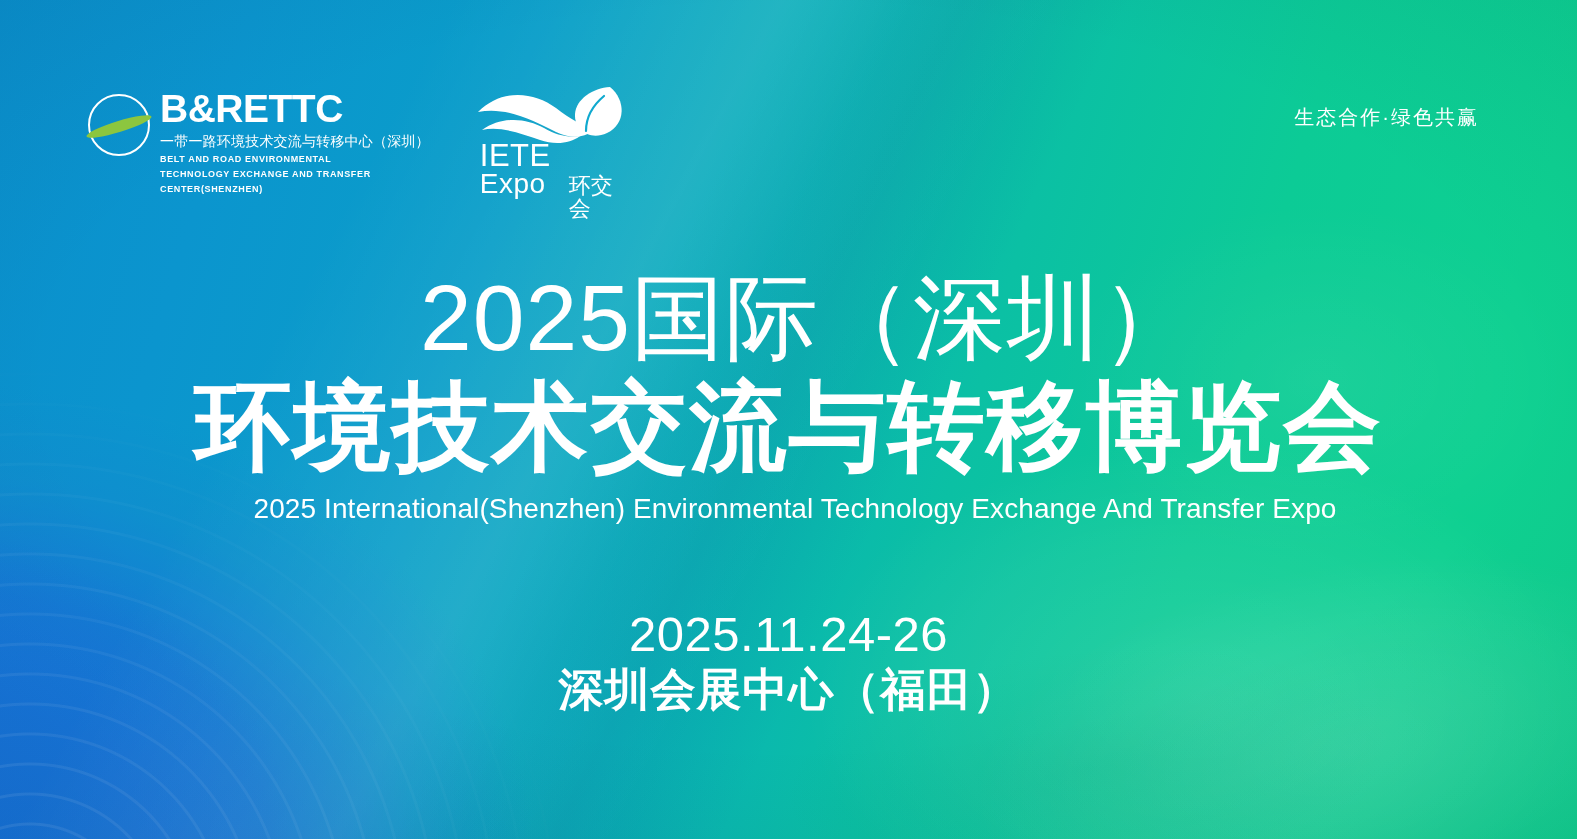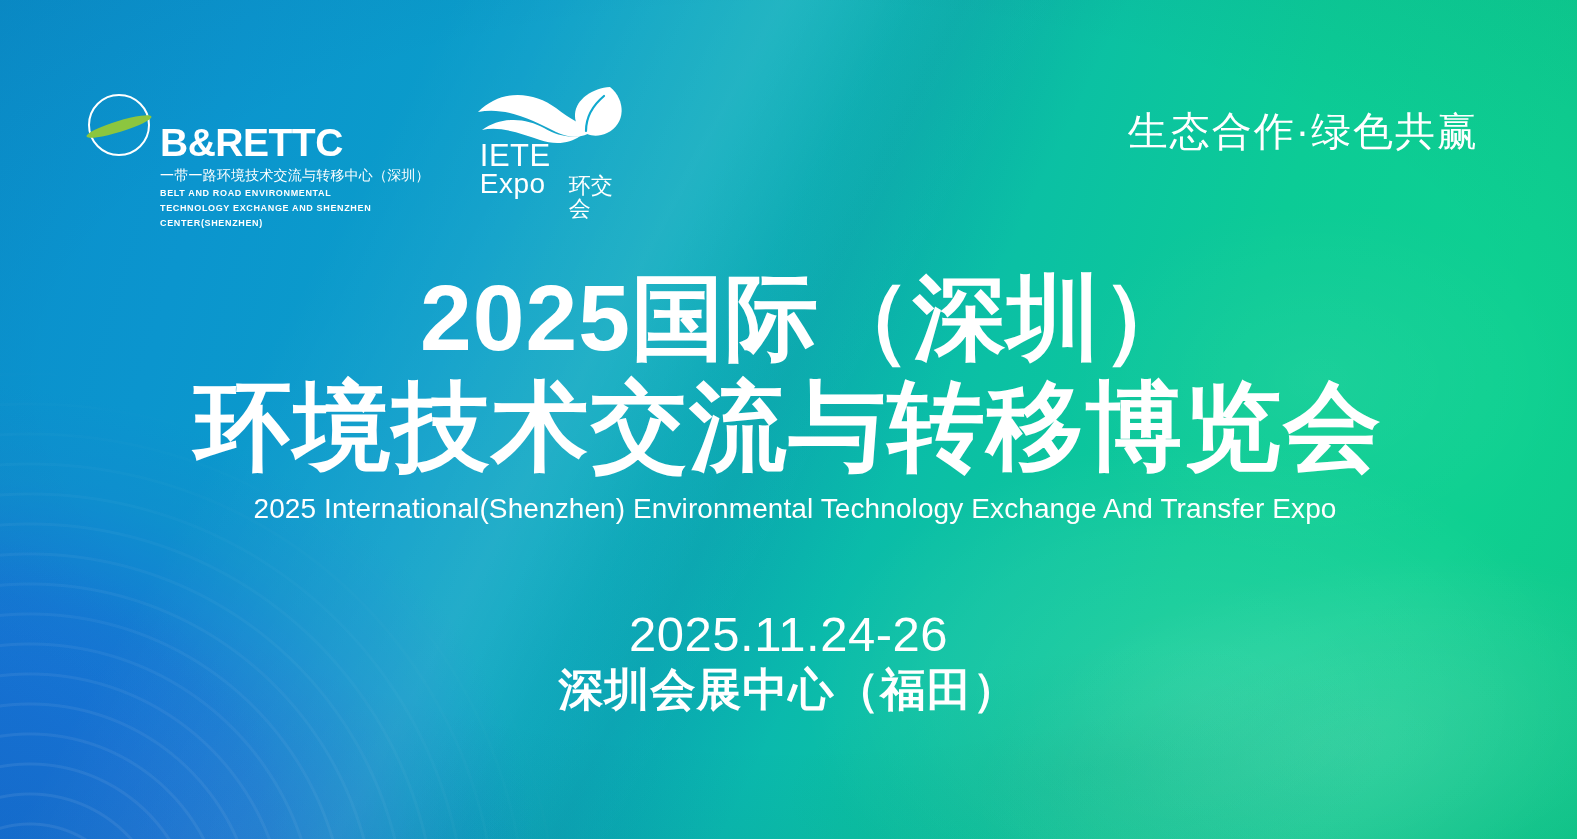--- a/index.html
+++ b/index.html
@@ -82,41 +82,41 @@
   
   .header{position:absolute;left:0;top:0;width:100%;height:210px;}
   .logos{position:absolute;left:88px;top:88px;display:flex;align-items:flex-start;}
 
   .brettc{display:flex;align-items:flex-start;}
   .globe{position:relative;width:62px;height:62px;margin-top:6px;margin-right:10px;flex:none;}
   .globe .ring{position:absolute;inset:0;border:2.5px solid #fff;border-radius:50%;}
   .globe .band{position:absolute;left:-3px;top:27px;width:68px;height:11px;
      background:#8cc63f;border-radius:50%;transform:rotate(-17deg);
      box-shadow:0 0 0 0 rgba(0,0,0,0);}
-  .brettc-txt{padding-top:2px;margin-top:34px;}
+  .brettc-txt{padding-top:2px;}
   .brettc-title{color:#fff;font-weight:bold;font-size:39px;letter-spacing:-.5px;line-height:.98;}
   .brettc-cn{color:#fff;font-size:14px;letter-spacing:.2px;margin-top:5px;white-space:nowrap;}
   .brettc-en{color:#fff;font-size:9px;font-weight:bold;letter-spacing:.65px;line-height:1.32;margin-top:3px;white-space:nowrap;}
 
   .divider-gap{width:44px;}
 
   .iete{position:relative;width:160px;height:110px;}
   .iete-mark{position:absolute;left:2px;top:-2px;}
   .iete-ab{position:absolute;left:6px;top:52px;}
   .iete-i{color:#fff;font-weight:normal;font-size:31px;letter-spacing:.5px;line-height:1.0;}
   .iete-row{display:flex;align-items:baseline;gap:23px;margin-top:-2px;}
   .iete-expo{color:#fff;font-size:28px;font-weight:300;letter-spacing:.5px;line-height:1.05;}
   .iete-cn{color:#fff;font-size:22px;line-height:1.05;}
 
-  .slogan{position:absolute;right:98px;top:104px;color:#fff;font-size:40px;letter-spacing:2px;white-space:nowrap;}
+  .slogan{position:absolute;right:98px;top:104px;color:#fff;font-size:20px;letter-spacing:2px;white-space:nowrap;}
 
   
   .main{position:absolute;left:0;top:0;width:100%;height:100%;}
   .t1{position:absolute;left:0;right:0;top:272px;text-align:center;color:#fff;
-      font-size:93px;font-weight:bold;letter-spacing:1px;line-height:1;white-space:nowrap;padding-left:38px;}
+      font-size:93px;font-weight:normal;letter-spacing:1px;line-height:1;white-space:nowrap;padding-left:38px;}
   .t2{position:absolute;left:0;right:0;top:378px;text-align:center;color:#fff;
       font-size:97px;font-weight:bold;letter-spacing:2px;line-height:1;white-space:nowrap;}
   .sub-en{position:absolute;left:0;right:0;top:492px;text-align:center;color:#fff;
       font-size:28px;font-weight:300;letter-spacing:.1px;line-height:1.2;white-space:nowrap;padding-left:13px;}
   .date{position:absolute;left:0;right:0;top:607px;text-align:center;color:#fff;
       font-size:49px;font-weight:400;letter-spacing:.5px;line-height:1.12;white-space:nowrap;}
   .venue{position:absolute;left:0;right:0;top:665px;text-align:center;color:#fff;
       font-size:45px;font-weight:700;letter-spacing:1px;line-height:1.12;white-space:nowrap;}
 </style>
 </head>
@@ -141,21 +141,21 @@
 
       <div class="brettc">
         <div class="globe">
           <div class="ring"></div>
           <div class="band"></div>
         </div>
         <div class="brettc-txt">
           <div class="brettc-title">B&amp;RETTC</div>
           <div class="brettc-cn">一带一路环境技术交流与转移中心（深圳）</div>
           <div class="brettc-en">BELT AND ROAD ENVIRONMENTAL</div>
-          <div class="brettc-en">TECHNOLOGY EXCHANGE AND SHENZHEN</div>
+          <div class="brettc-en">TECHNOLOGY EXCHANGE AND TRANSFER</div>
           <div class="brettc-en">CENTER(SHENZHEN)</div>
         </div>
       </div>
 
       <div class="divider-gap"></div>
 
       <div class="iete">
         <div class="iete-mark">
           <svg width="150" height="60" viewBox="0 0 150 60" xmlns="http://www.w3.org/2000/svg">
             <path d="M2 26 C26 2, 58 6, 80 22 C96 34, 108 42, 122 40 C112 52, 96 54, 80 46 C58 35, 30 20, 2 26 Z" fill="#ffffff"></path>

